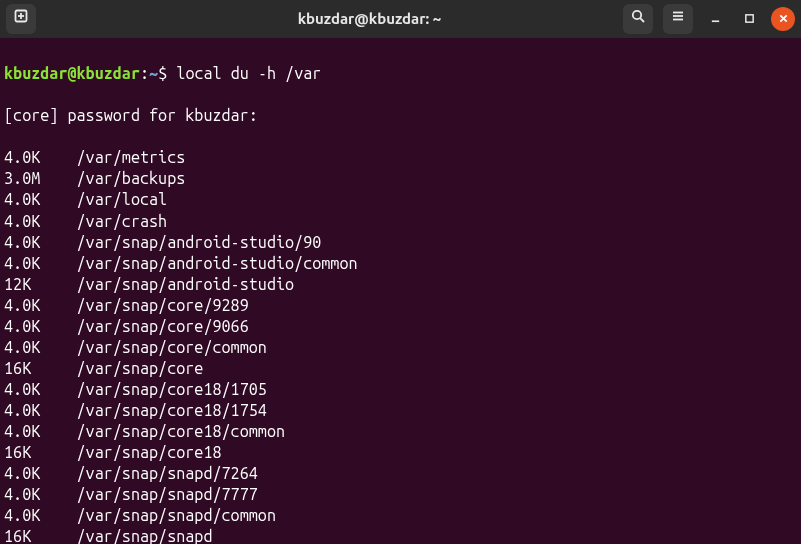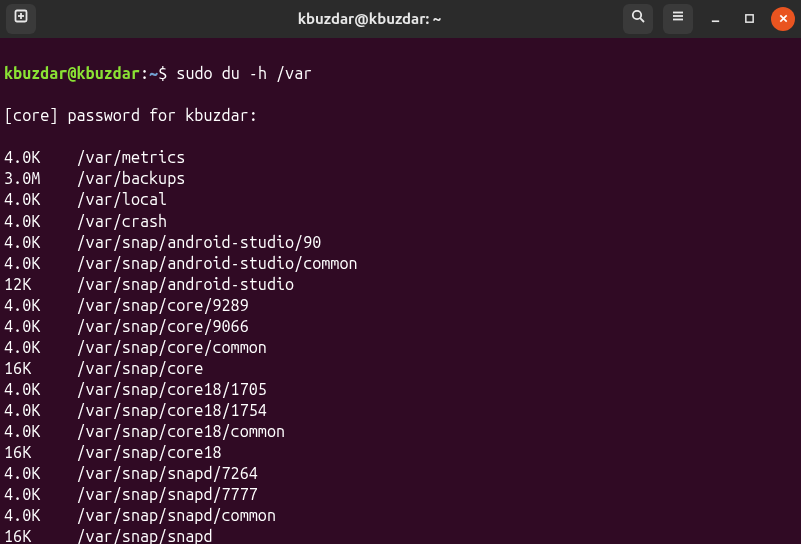--- a/index.html
+++ b/index.html
@@ -115,16 +115,16 @@
         <svg viewBox="0 0 12 12" stroke="currentColor" stroke-width="1.8">
           <line x1="2.5" y1="2.5" x2="9.5" y2="9.5"></line>
           <line x1="9.5" y1="2.5" x2="2.5" y2="9.5"></line>
         </svg>
       </span>
     </div>
   </div>
 </div>
 
 <div class="terminal">
-<div class="row"><span class="prompt-user">kbuzdar</span><span class="prompt-user">@</span><span class="prompt-host">kbuzdar</span><span class="prompt-colon">:</span><span class="prompt-path">~</span><span class="prompt-dollar">$</span><span class="cmd"> sudo du -h /var</span></div>
+<div class="row"><span class="prompt-user">kbuzdar</span><span class="prompt-user">@</span><span class="prompt-host">kbuzdar</span><span class="prompt-colon">:</span><span class="prompt-path">~</span><span class="prompt-dollar">$</span><span class="cmd"> local du -h /var</span></div>
 <div class="row">[core] password for kbuzdar:</div>
 <div id="rows"><div class="row"><span class="size">4.0K</span><span class="path">/var/metrics</span></div><div class="row"><span class="size">3.0M</span><span class="path">/var/backups</span></div><div class="row"><span class="size">4.0K</span><span class="path">/var/local</span></div><div class="row"><span class="size">4.0K</span><span class="path">/var/crash</span></div><div class="row"><span class="size">4.0K</span><span class="path">/var/snap/android-studio/90</span></div><div class="row"><span class="size">4.0K</span><span class="path">/var/snap/android-studio/common</span></div><div class="row"><span class="size">12K</span><span class="path">/var/snap/android-studio</span></div><div class="row"><span class="size">4.0K</span><span class="path">/var/snap/core/9289</span></div><div class="row"><span class="size">4.0K</span><span class="path">/var/snap/core/9066</span></div><div class="row"><span class="size">4.0K</span><span class="path">/var/snap/core/common</span></div><div class="row"><span class="size">16K</span><span class="path">/var/snap/core</span></div><div class="row"><span class="size">4.0K</span><span class="path">/var/snap/core18/1705</span></div><div class="row"><span class="size">4.0K</span><span class="path">/var/snap/core18/1754</span></div><div class="row"><span class="size">4.0K</span><span class="path">/var/snap/core18/common</span></div><div class="row"><span class="size">16K</span><span class="path">/var/snap/core18</span></div><div class="row"><span class="size">4.0K</span><span class="path">/var/snap/snapd/7264</span></div><div class="row"><span class="size">4.0K</span><span class="path">/var/snap/snapd/7777</span></div><div class="row"><span class="size">4.0K</span><span class="path">/var/snap/snapd/common</span></div><div class="row"><span class="size">16K</span><span class="path">/var/snap/snapd</span></div></div>
 </div>
 
 </body></html>

